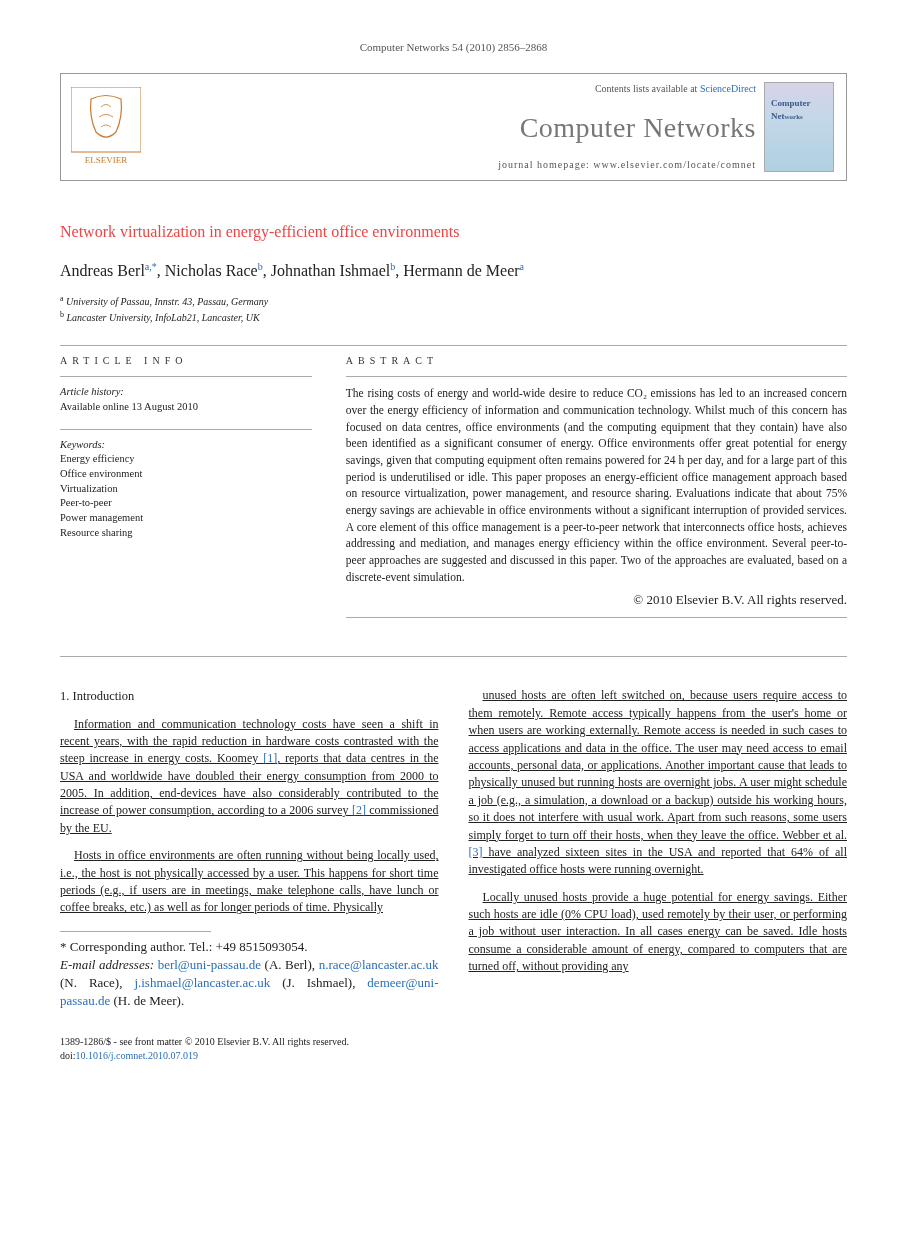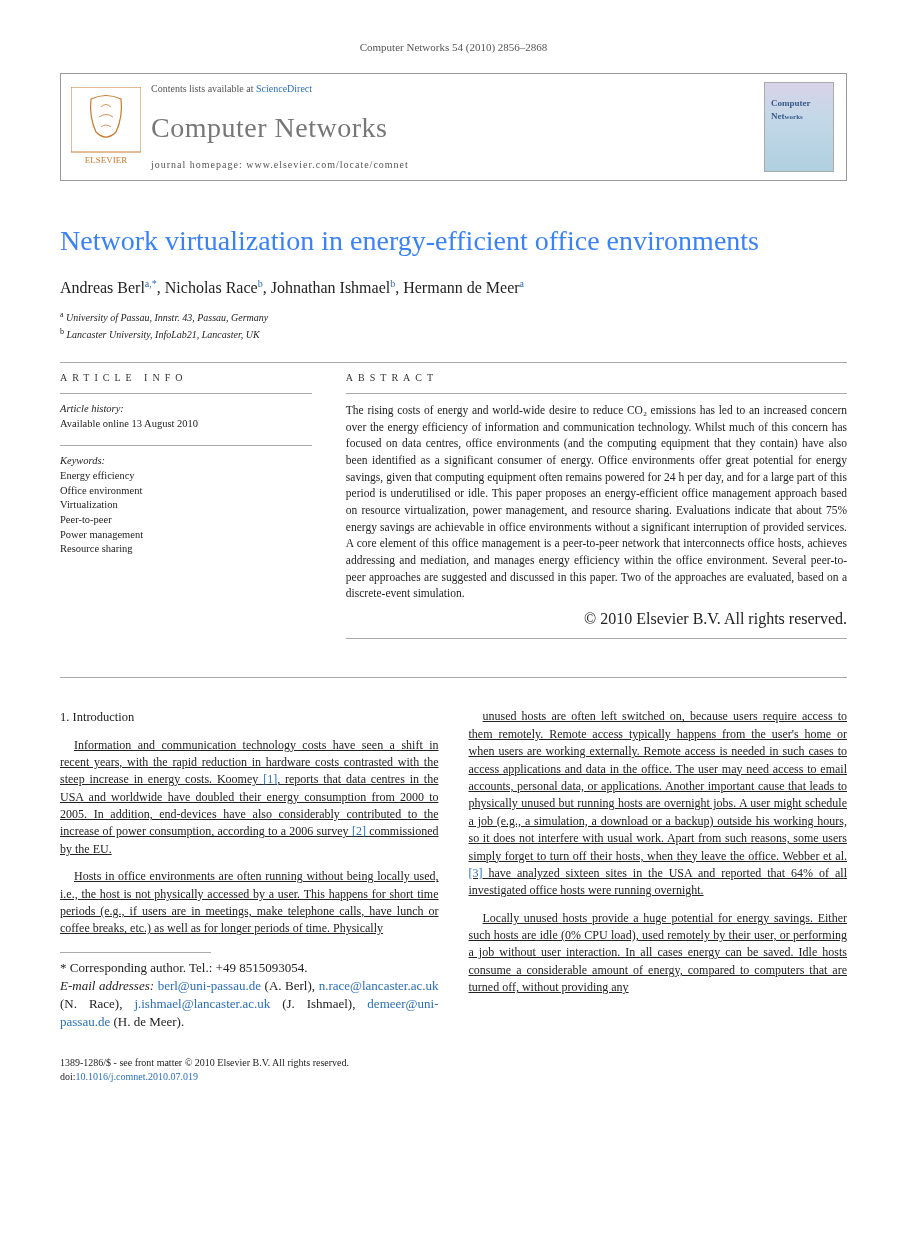--- a/index.html
+++ b/index.html
@@ -31,21 +31,21 @@
     align-items: center;
     justify-content: center;
     padding: 8px;
   }
   .elsevier-logo {
     width: 70px;
     height: 80px;
   }
   .header-center {
     flex: 1;
-    text-align: left;
+    text-align: right;
     padding: 8px 0;
     display: flex;
     flex-direction: column;
     justify-content: space-between;
     font-family: Liberation Serif, serif;
   }
   .contents-line {
     font-size: 10px;
     color: #555;
   }
@@ -79,22 +79,22 @@
   }
   .cover-title {
     position: absolute;
     top: 14px;
     left: 6px;
     font-size: 9px;
     color: #3a5a8a;
     font-weight: bold;
   }
   .article-title {
-    font-size: 28px;
-    color: #3b82f6;
+    font-size: 16px;
+    color: #ef4444;
     font-weight: normal;
     margin-bottom: 16px;
   }
   .authors {
     font-size: 16px;
     margin-bottom: 10px;
   }
   .authors .sup { font-size: 10px; vertical-align: super; color: #2a6ebb; }
   .author-link { color: #2a6ebb; }
   .affiliations {
@@ -125,21 +125,21 @@
   .info-block { margin-bottom: 14px; }
   .info-hr { border: none; border-top: 1px solid #aaa; margin: 8px 0; }
   .info-italic { font-style: italic; }
   .abstract-text {
     font-size: 11.5px;
     text-align: justify;
     line-height: 1.45;
   }
   .copyright {
     text-align: right;
-    font-size: 16px;
+    font-size: 13px;
     margin-top: 6px;
   }
   .body-columns {
     display: flex;
     gap: 30px;
     margin-top: 30px;
   }
   .body-col {
     flex: 1;
     font-size: 12px;

